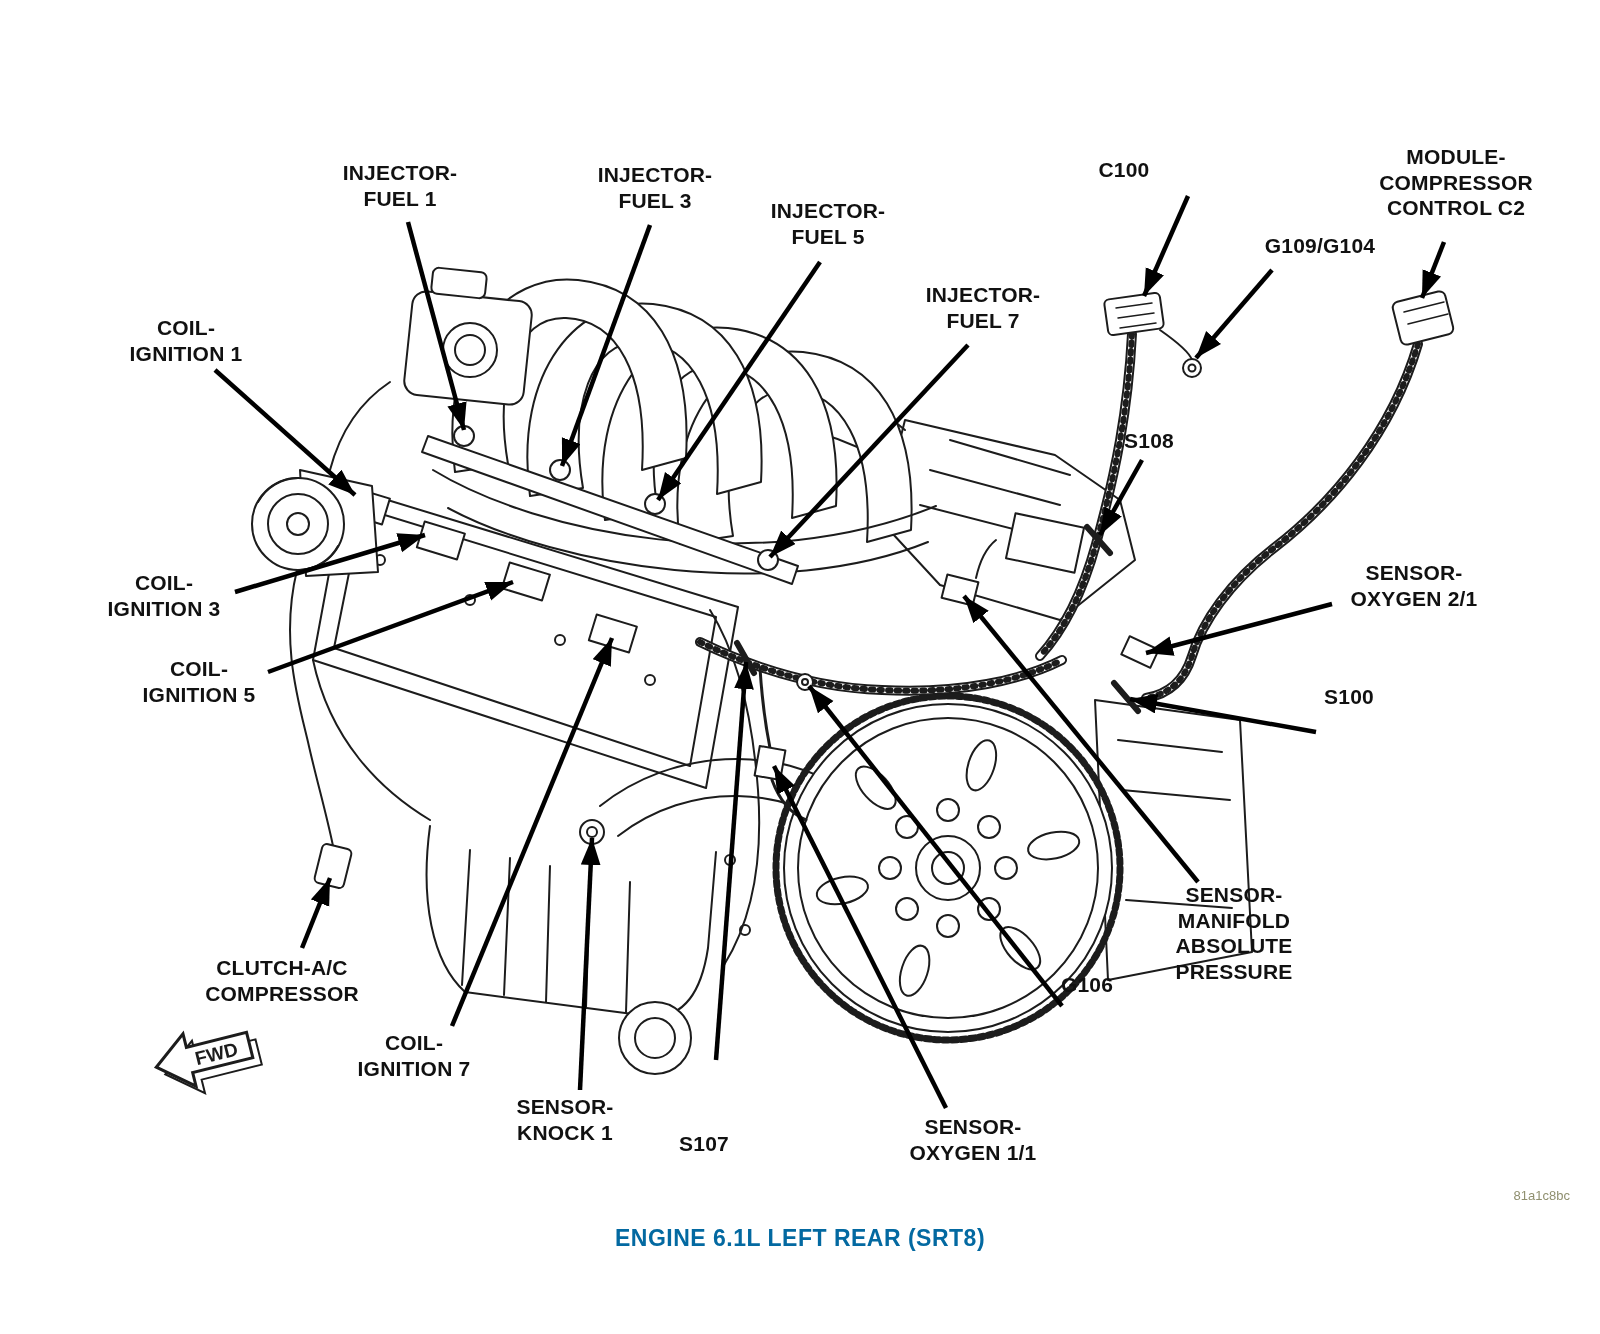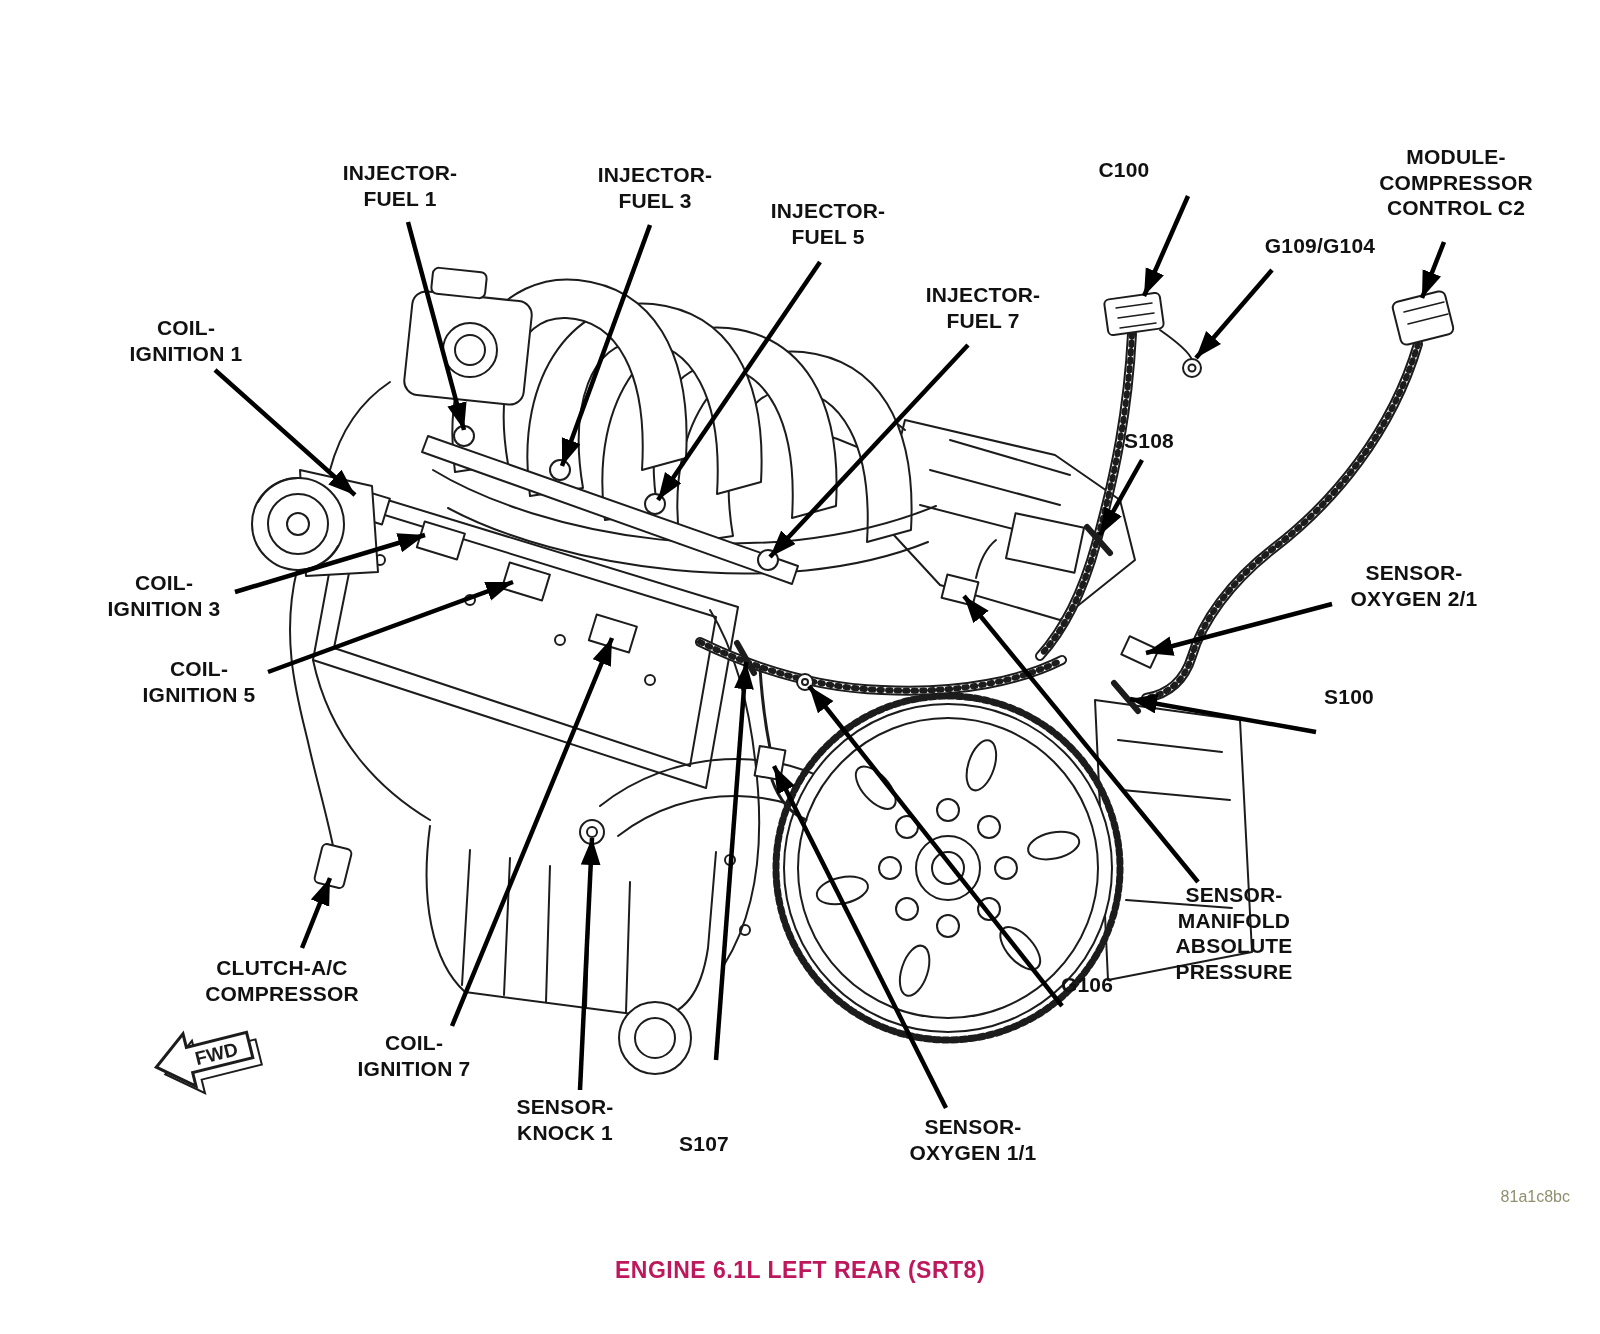--- a/index.html
+++ b/index.html
@@ -9,24 +9,24 @@
     font-family:"Liberation Sans", sans-serif; overflow:hidden;
   }
   .stage svg { position:absolute; left:0; top:0; }
   .lbl {
     position:absolute; transform:translate(-50%,-50%);
     text-align:center; font-weight:bold; font-size:21px; line-height:1.22;
     color:#111; white-space:pre-line; letter-spacing:.2px;
   }
   .caption {
     position:absolute; left:800px; top:1238px; transform:translate(-50%,-50%);
-    font-size:23px; font-weight:bold; color:#be185d; letter-spacing:.5px;margin-top:32px;
+    font-size:23px; font-weight:bold; color:#0369a1; letter-spacing:.5px;
   }
   .code {
-    position:absolute; right:30px; top:1188px; font-size:16px; color:#8f8f6f;
+    position:absolute; right:30px; top:1188px; font-size:13px; color:#8f8f6f;
   }
   .art   { fill:none; stroke:#1c1c1c; stroke-width:2; stroke-linecap:round; stroke-linejoin:round; }
   .tubeA { stroke:#1c1c1c; stroke-width:10; fill:none; stroke-linecap:round; }
   .tubeB { stroke:#fff;    stroke-width:6;  fill:none; stroke-linecap:round; }
   .tubeC { stroke:#1c1c1c; stroke-width:6;  fill:none; stroke-dasharray:2.5 6; }
   .leader { stroke:#000; stroke-width:4.5; fill:none; }
 </style>
 </head>
 <body>
 

